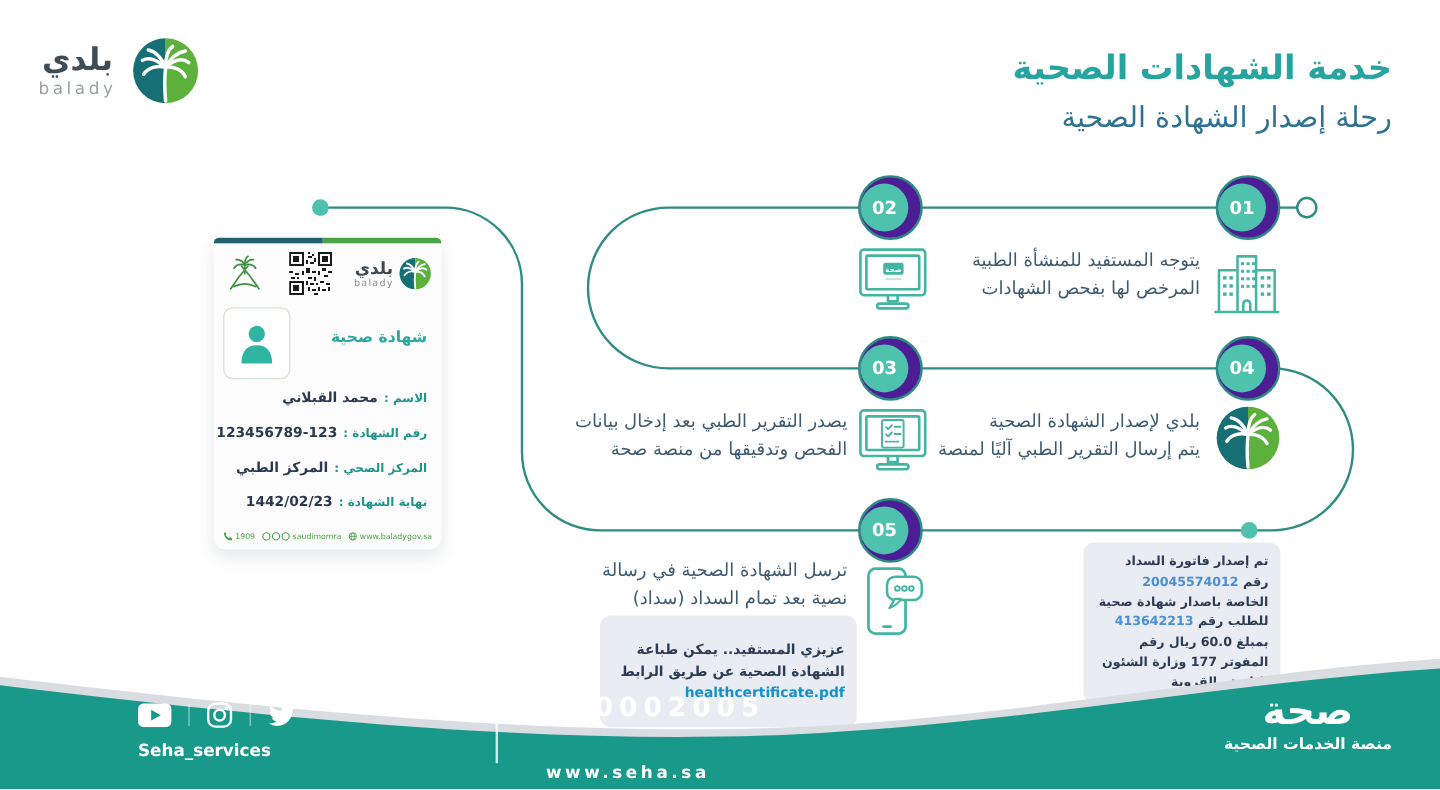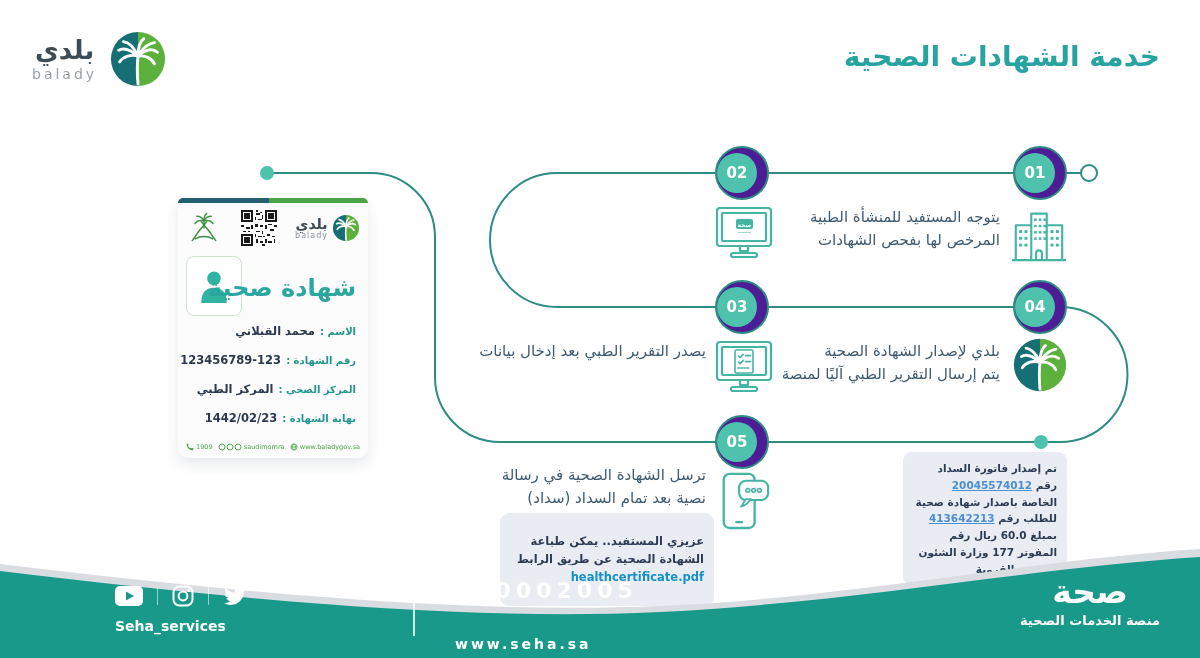--- a/index.html
+++ b/index.html
@@ -14,27 +14,27 @@
   
   .step-circle{width:54px;height:54px;border-radius:50%;background:#4c1d95;border:2px solid #2e8c82;
                display:flex;align-items:center;box-sizing:border-box;z-index:3;}
   .step-circle .inner{width:40px;height:40px;border-radius:50%;background:#4fc2ae;color:#fff;
                display:flex;align-items:center;justify-content:center;font-size:15px;font-weight:bold;}
   .step-text{color:#3d5a70;font-size:15px;line-height:23px;text-align:right;direction:rtl;white-space:nowrap;}
   
   .bubble{background:#e9ecf2;border-radius:9px;color:#2c3c55;direction:rtl;text-align:right;box-sizing:border-box;}
   .note-bubble{font-size:11.5px;font-weight:bold;line-height:1.55;padding:20px 10px;}
   .sms-bubble{font-size:10.5px;font-weight:bold;line-height:1.6;padding:8px 10px;}
-  .link{color:#4a8fd4;text-decoration:underline;cursor:pointer;}
+  .link{color:#4a8fd4;cursor:pointer;}
   .link-teal{color:#1590c8;text-decoration:none;cursor:pointer;}
   
   .card{left:178px;top:198px;width:190px;height:260px;background:#fcfcfc;border-radius:10px;
         box-shadow:0 6px 14px rgba(40,60,70,.12);z-index:2;}
   .card-strip{top:0;left:0;right:0;height:5px;display:flex;border-radius:10px 10px 0 0;overflow:hidden;}
-  .card-title{font-size:24px;font-weight:bold;color:#2aa79f;direction:rtl;}
+  .card-title{font-size:13px;font-weight:bold;color:#2aa79f;direction:rtl;}
   .field-row{direction:rtl;text-align:right;white-space:nowrap;}
   .field-lbl{font-size:10px;font-weight:bold;color:#21958d;}
   .field-val{font-size:11.5px;font-weight:bold;color:#2b3950;}
   .card-mini-row{font-size:6.5px;color:#49a646;display:flex;align-items:center;gap:2px;}
   
   .footer-txt{color:#fff;}
   .sep{width:1px;height:18px;background:rgba(255,255,255,.55);}
 </style>
 </head>
 <body>
@@ -64,20 +64,21 @@
         <path d="M30 27 C30 17 32 12 36 9"></path>
         <path d="M30 27 C35 18 41 14 47 13"></path>
         <path d="M30 27 C38 20 45 19 50 23"></path>
         <path d="M30 27 C37 26 44 29 47 35"></path>
       </g>
     </svg>
   </div>
 
   <div class="abs" style="right:40px;top:40px;z-index:2;">
     <div class="main-title">خدمة الشهادات الصحية</div>
+    <div class="sub-title">رحلة إصدار الشهادة الصحية</div>
   </div>
 
   <div class="abs step-circle" style="left:1013px;top:146px;">
     <div class="inner">01</div>
     </div>
   <div class="abs step-circle" style="left:715px;top:146px;">
     <div class="inner">02</div>
     </div>
   <div class="abs step-circle" style="left:715px;top:280px;">
     <div class="inner">03</div>
@@ -152,20 +153,21 @@
       <rect x="21" y="12" width="18" height="23" rx="1.5"></rect>
       <path d="M24.5 18 l1.6 1.6 L29.2 16.4"></path>
         <path d="M31.5 17.6 h5"></path>
       <path d="M24.5 24 l1.6 1.6 L29.2 22.4"></path>
         <path d="M31.5 23.6 h5"></path>
       <path d="M24 30 h12" stroke-dasharray="1.6 1.4"></path>
     </g>
   </svg>
   <div class="abs step-text" style="left:481px;top:340px;width:225px;">
     <div>يصدر التقرير الطبي بعد إدخال بيانات</div>
+      <div>الفحص وتدقيقها من منصة صحة</div>
   </div>
 
   <svg class="abs" style="left:1012px;top:337px;z-index:2;" width="56" height="56" viewBox="0 0 60 60">
     <path d="M30 2 A28 28 0 0 0 30 58 Z" fill="#176f76"></path>
     <path d="M30 2 A28 28 0 0 1 30 58 Z" fill="#5cb13c"></path>
     <g fill="none" stroke="#ffffff" stroke-width="3" stroke-linecap="round">
       <path d="M30 56 C29 45 29 36 30 27"></path>
       <path d="M30 27 C23 25 15 27 11 33"></path>
       <path d="M30 27 C22 20 15 18 10 21"></path>
       <path d="M30 27 C26 18 21 13 15 12"></path>

